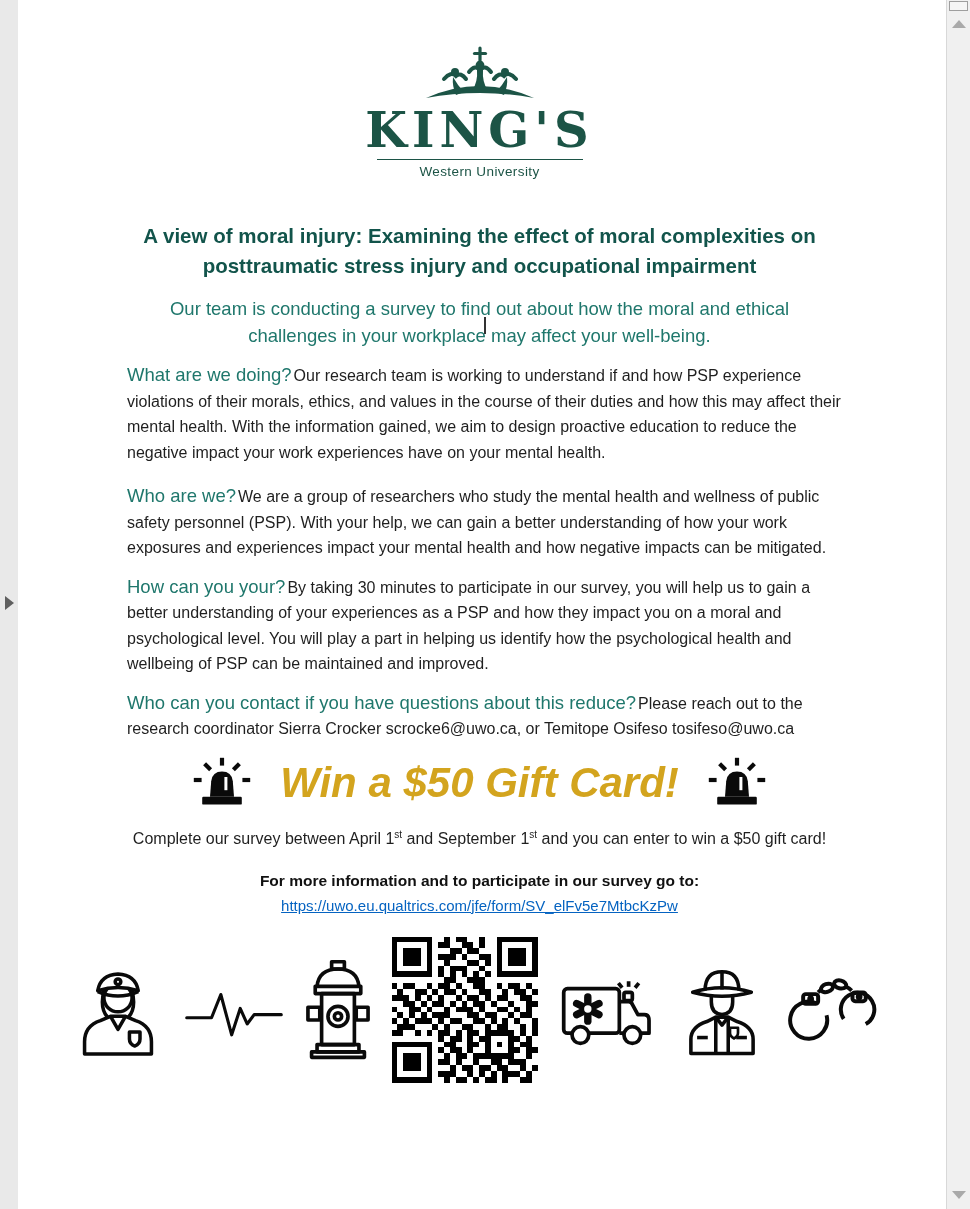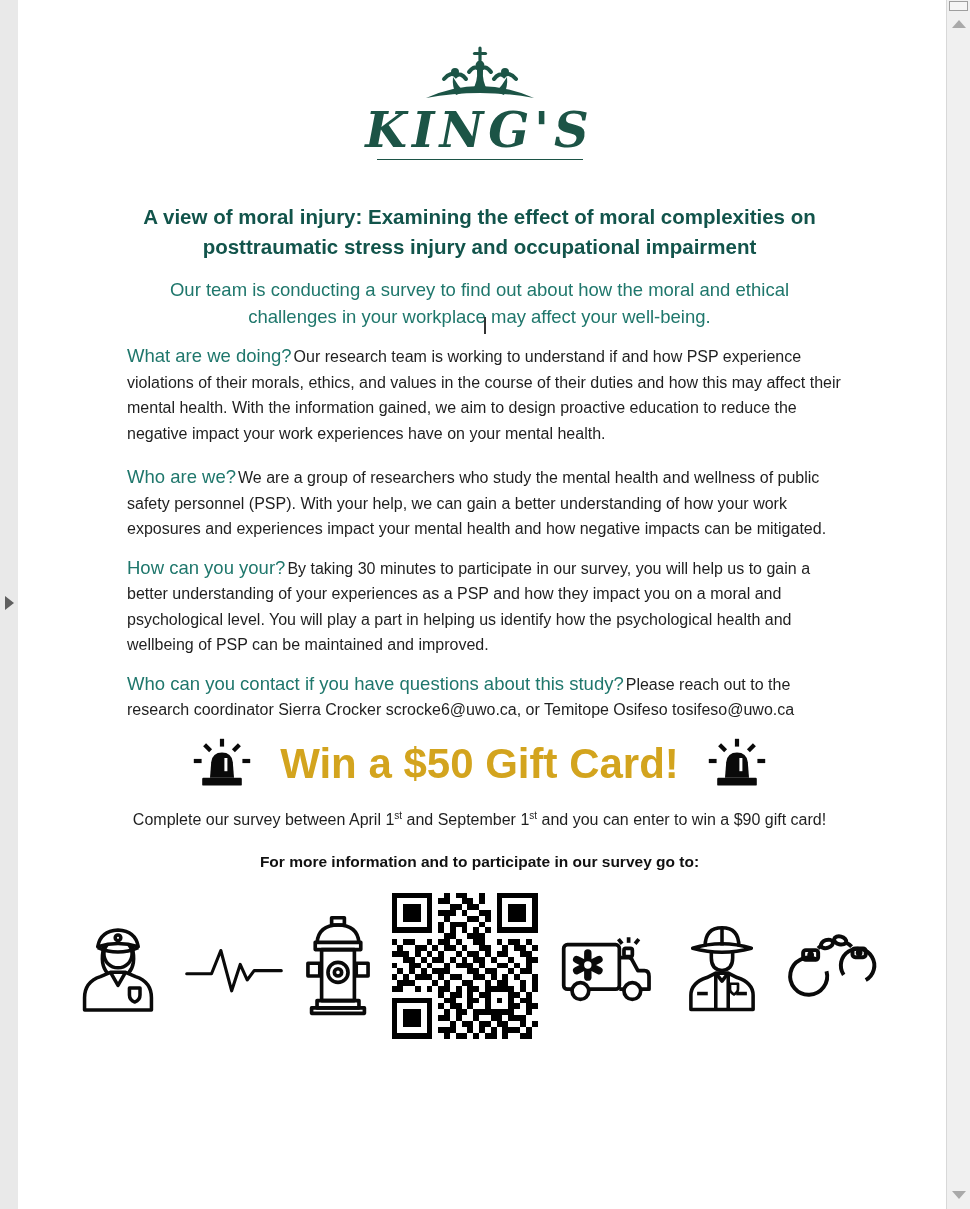--- a/index.html
+++ b/index.html
@@ -22,38 +22,38 @@
     border-left:9px solid #5f5f5f;border-top:7px solid transparent;border-bottom:7px solid transparent;cursor:pointer;}
   .scrollbar{position:absolute;right:0;top:0;width:24px;height:100%;background:#f0f0f0;border-left:1px solid #d8d8d8;}
   .sb-thumb{position:absolute;top:1px;left:2px;right:2px;height:10px;background:#f5f5f5;border:1px solid #9e9e9e;}
   .sb-up{position:absolute;top:20px;left:50%;transform:translateX(-50%);width:0;height:0;
     border-left:7px solid transparent;border-right:7px solid transparent;border-bottom:8px solid #a9a9a9;}
   .sb-down{position:absolute;bottom:10px;left:50%;transform:translateX(-50%);width:0;height:0;
     border-left:7px solid transparent;border-right:7px solid transparent;border-top:8px solid #a9a9a9;}
 
   
   .content{position:absolute;left:18px;top:0;width:923px;text-align:center;}
-  .logo{margin-top:46px;font-style:italic;}
+  .logo{margin-top:46px;}
   .logo svg{display:block;margin:0 auto;}
   .wordmark{font-family:"DejaVu Serif","Liberation Serif",serif;font-weight:bold;
     font-size:48px;line-height:52px;letter-spacing:5px;color:var(--brand-green);}
   .logo-rule{width:206px;height:0;border-top:1.5px solid var(--brand-green);margin:3px auto 4px auto;}
   .affiliation{font-size:13.5px;color:var(--brand-green);letter-spacing:.4px;}
 
   .doc-title{margin:42px auto 0 auto;max-width:760px;font-size:20.5px;line-height:30px;
     font-weight:bold;color:var(--title-teal);}
   .doc-intro{margin:14px auto 0 auto;max-width:690px;font-size:18.5px;line-height:27px;
     color:var(--heading-teal);}
   .caret{position:absolute;left:466px;top:317px;width:1.5px;height:17px;background:#333;}
 
   .section{width:714px;margin:13px 0 0 109px;text-align:left;font-size:16px;line-height:25.5px;color:var(--ink);}
   .section.first{margin-top:18px;}
   .lead{font-size:18.5px;color:var(--heading-teal);margin-right:2px;}
 
-  .promo{margin-top:14px;display:flex;align-items:center;justify-content:center;gap:28px;}
+  .promo{margin-top:14px;display:flex;align-items:center;justify-content:center;gap:28px;font-style:italic;}
   .promo-headline{font-size:42px;line-height:48px;font-weight:bold;color:var(--gold);}
   .deadline{margin-top:20px;font-size:16px;}
   .deadline sup{font-size:10px;vertical-align:super;line-height:0;}
 
   .cta-label{margin-top:24px;font-size:15.5px;font-weight:bold;color:#111;}
   .cta-link{display:inline-block;margin-top:7px;font-size:15px;color:var(--link-blue);text-decoration:underline;cursor:pointer;}
 
   .icon-row{margin-top:20px;display:flex;align-items:center;justify-content:center;gap:20px;}
   .icon-row svg{display:block;}
   .qr{width:150px;height:150px;background:#fff;display:grid;padding:2px;}
@@ -89,38 +89,39 @@
         <circle cx="35" cy="26" r="4"></circle>
         <circle cx="85" cy="26" r="4"></circle>
         <path d="M6,52 Q60,28 114,52 Q60,42 6,52 Z"></path>
         <path d="M33,31 Q38,40 44,46 L36,49 Q32,40 33,31 Z"></path>
         <path d="M87,31 Q82,40 76,46 L84,49 Q88,40 87,31 Z"></path>
         <path d="M57,24 Q58,36 52,45 L68,45 Q62,36 63,24 Z"></path>
       </g>
     </svg>
     <div class="wordmark">KING'S</div>
     <div class="logo-rule"></div>
+    <div class="affiliation">Western University</div>
   </div>
 
   
   <div class="doc-title">A view of moral injury: Examining the effect of moral complexities on posttraumatic stress injury and occupational impairment</div>
   <div class="doc-intro">Our team is conducting a survey to find out about how the moral and ethical challenges in your workplace may affect your well-being.</div>
 
   
   <div class="section">
     <span class="lead">What are we doing?</span><span>Our research team is working to understand if and how PSP experience violations of their morals, ethics, and values in the course of their duties and how this may affect their mental health.  With the information gained, we aim to design proactive education to reduce the negative impact your work experiences have on your mental health.</span>
   </div>
   <div class="section first">
     <span class="lead">Who are we?</span><span>We are a group of researchers who study the mental health and wellness of public safety personnel (PSP).  With your help, we can gain a better understanding of how your work exposures and experiences impact your mental health and how negative impacts can be mitigated.</span>
   </div>
   <div class="section">
     <span class="lead">How can you your?</span><span>By taking 30 minutes to participate in our survey, you will help us to gain a better understanding of your experiences as a PSP and how they impact you on a moral and psychological level.  You will play a part in helping us identify how the psychological health and wellbeing of PSP can be maintained and improved.</span>
   </div>
   <div class="section">
-    <span class="lead">Who can you contact if you have questions about this study?</span><span>Please reach out to the research coordinator Sierra Crocker scrocke6@uwo.ca, or Temitope Osifeso tosifeso@uwo.ca</span>
+    <span class="lead">Who can you contact if you have questions about this reduce?</span><span>Please reach out to the research coordinator Sierra Crocker scrocke6@uwo.ca, or Temitope Osifeso tosifeso@uwo.ca</span>
   </div>
 
   
   <div class="promo">
     <svg width="60" height="54" viewBox="0 0 100 90">
       <g stroke="#0a0a0a" stroke-width="7" stroke-linecap="butt">
         <path d="M50,3 V16"></path>
         <path d="M21,13 L31,23"></path>
         <path d="M79,13 L69,23"></path>
         <path d="M3,40 H16"></path>
@@ -138,24 +139,25 @@
         <path d="M79,13 L69,23"></path>
         <path d="M3,40 H16"></path>
         <path d="M97,40 H84"></path>
       </g>
       <path d="M30,68 L32,42 Q34,26 50,26 Q66,26 68,42 L70,68 Z" fill="#0a0a0a"></path>
       <rect x="54" y="35" width="5" height="22" fill="#fff"></rect>
       <rect x="17" y="68" width="66" height="13" rx="2" fill="#0a0a0a"></rect>
     </svg>
   </div>
 
-  <div class="deadline"><span>Complete our survey between April 1</span><sup>st</sup><span> and September 1</span><sup>st</sup><span> and you can enter to win a $90 gift card!</span></div>
+  <div class="deadline"><span>Complete our survey between April 1</span><sup>st</sup><span> and September 1</span><sup>st</sup><span> and you can enter to win a $50 gift card!</span></div>
 
   
   <div class="cta-label">For more information and to participate in our survey go to:</div>
+  <a href="#" class="cta-link">https://uwo.eu.qualtrics.com/jfe/form/SV_elFv5e7MtbcKzPw</a>
 
   
   <div class="icon-row">
 
     <svg width="88" height="98" viewBox="0 0 100 108" fill="none" stroke="#0a0a0a" stroke-width="4" stroke-linejoin="round">
       <path d="M12,104 V90 Q12,72 30,66 L42,61 H58 L70,66 Q88,72 88,90 V104 Z"></path>
       <path d="M42,62 L50,76 L58,62"></path>
       <circle cx="50" cy="40" r="16"></circle>
       <path d="M34,32 Q29,52 38,62"></path>
       <path d="M66,32 Q71,52 62,62"></path>

